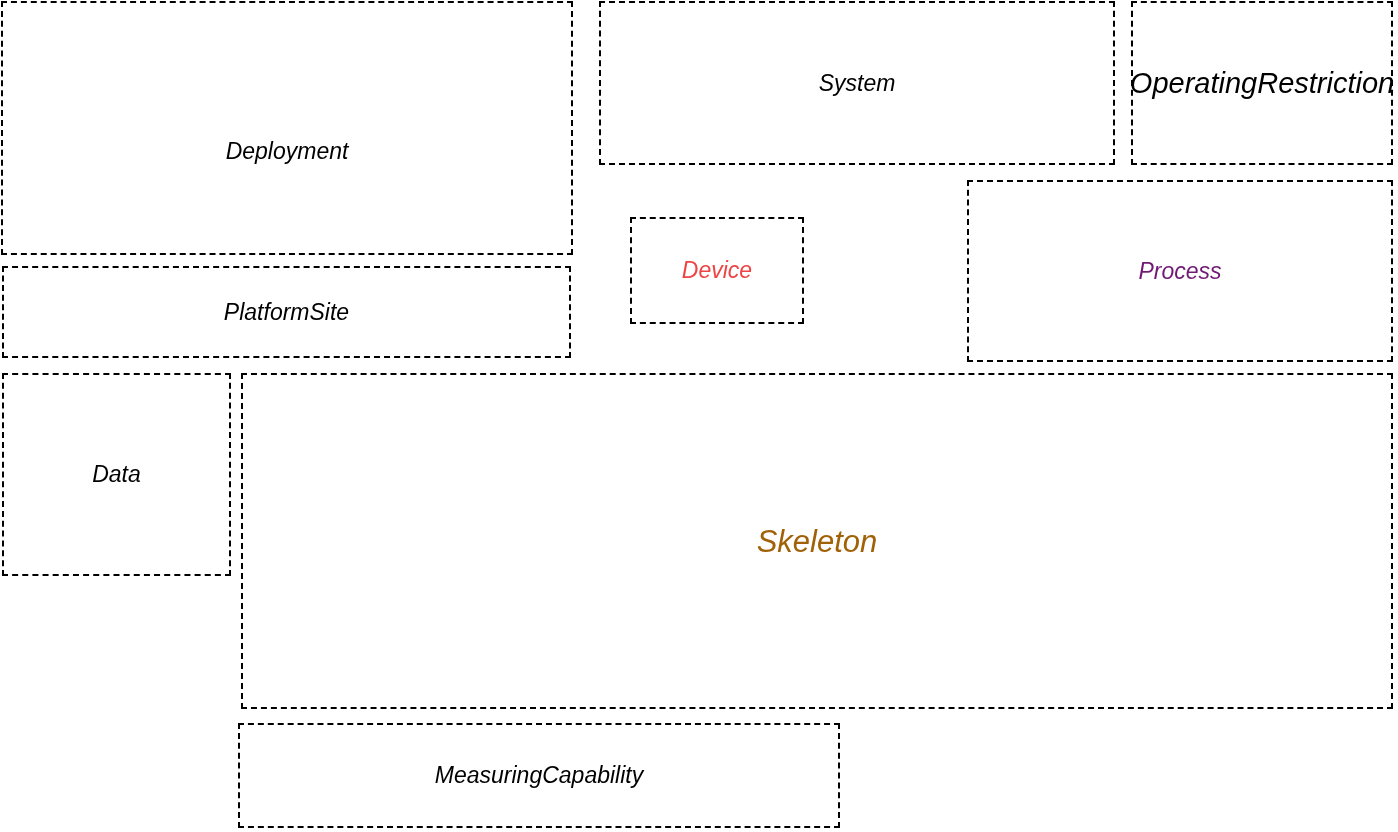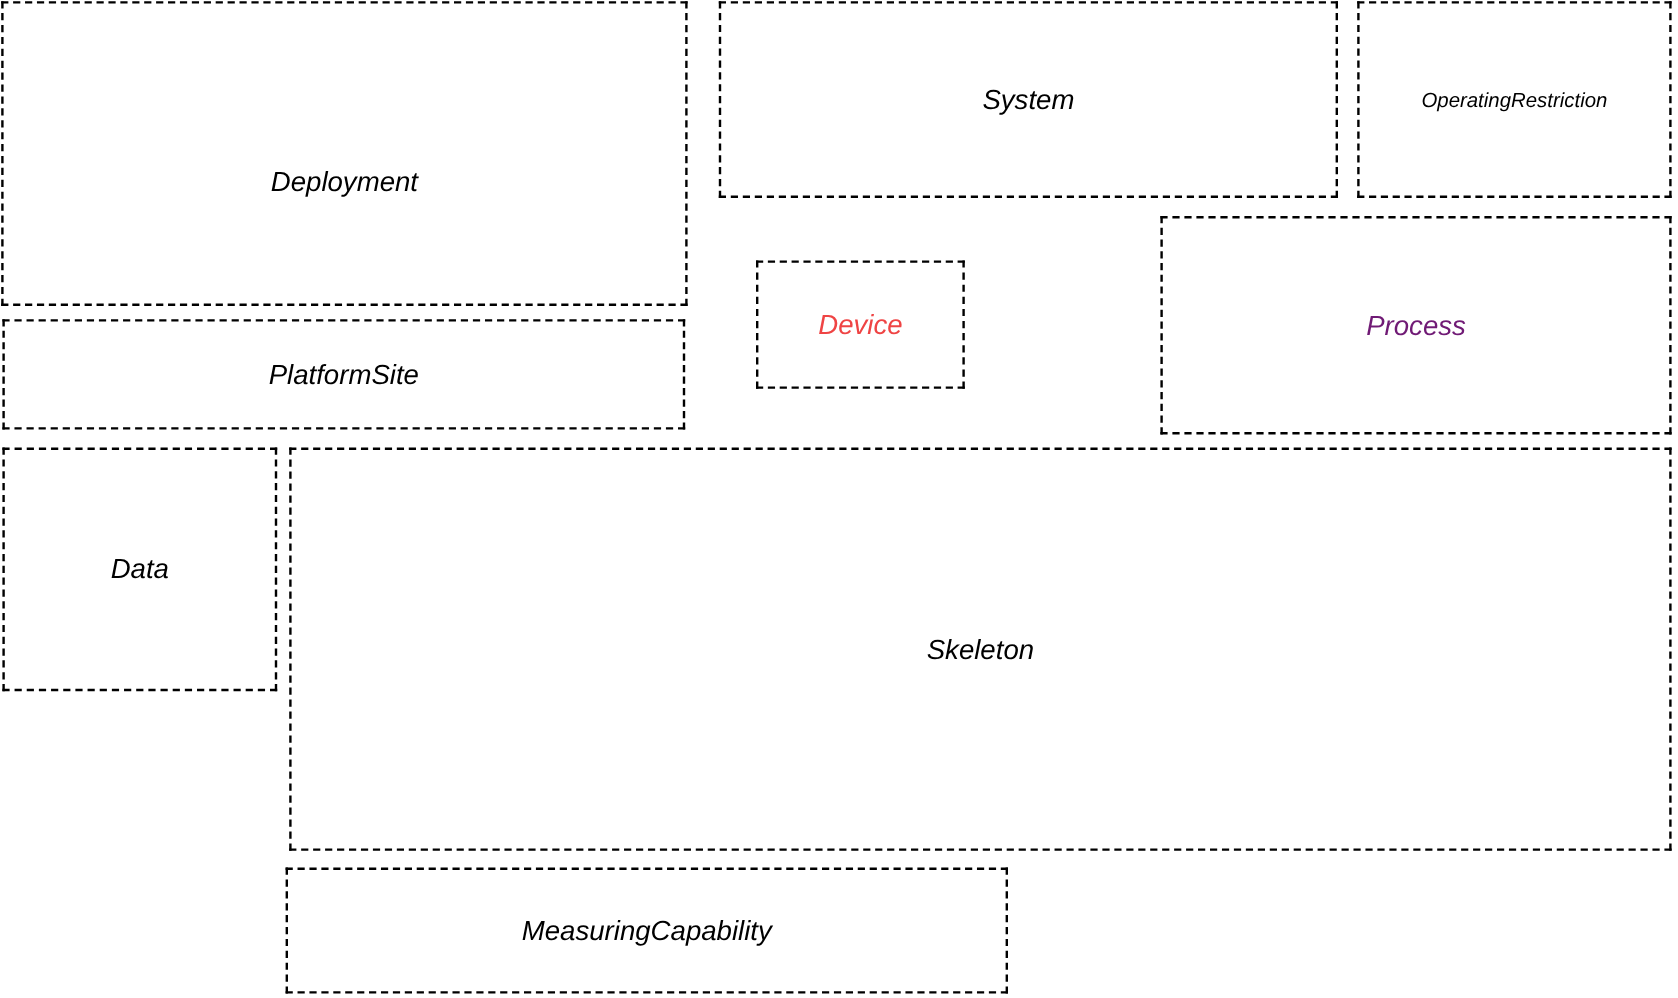--- a/index.html
+++ b/index.html
@@ -47,41 +47,41 @@
 
   <div class="block" style="left: 1px; top: 1px; width: 572px; height: 254px; border: 2px dashed rgb(0, 0, 0);">
     <span class="block-label" style="position: relative; top: -1px; font-size: 23px; font-style: italic; color: rgb(0, 0, 0); margin-top: 48px;">Deployment</span>
   </div>
 
   <div class="block" style="left: 599px; top: 1px; width: 516px; height: 164px; border: 2px dashed rgb(0, 0, 0);">
     <span class="block-label" style="font-size: 23px; font-style: italic; color: rgb(0, 0, 0);">System</span>
   </div>
 
   <div class="block" style="left: 1131px; top: 1px; width: 262px; height: 164px; border: 2px dashed rgb(0, 0, 0);">
-    <span class="block-label" style="font-size: 17px; font-style: italic; color: rgb(0, 0, 0);">OperatingRestriction</span>
+    <span class="block-label" style="font-size: 29px; font-style: italic; color: rgb(0, 0, 0);">OperatingRestriction</span>
   </div>
 
   <div class="block" style="left: 2px; top: 266px; width: 569px; height: 92px; border: 2px dashed rgb(0, 0, 0);">
     <span class="block-label" style="font-size: 23px; font-style: italic; color: rgb(0, 0, 0);">PlatformSite</span>
   </div>
 
   <div class="block" style="left: 630px; top: 217px; width: 174px; height: 107px; border: 2px dashed rgb(0, 0, 0);">
     <span class="block-label" style="font-size: 23px; font-style: italic; color: #ef4444;">Device</span>
   </div>
 
   <div class="block" style="left: 967px; top: 180px; width: 426px; height: 182px; border: 2px dashed rgb(0, 0, 0);">
     <span class="block-label" style="font-size: 23px; font-style: italic; color: #701a75;">Process</span>
   </div>
 
   <div class="block" style="left: 2px; top: 373px; width: 229px; height: 203px; border: 2px dashed rgb(0, 0, 0);">
     <span class="block-label" style="font-size: 23px; font-style: italic; color: rgb(0, 0, 0);">Data</span>
   </div>
 
   <div class="block" style="left: 241px; top: 373px; width: 1152px; height: 336px; border: 2px dashed rgb(0, 0, 0);">
-    <span class="block-label" style="font-size: 23px; font-style: italic; color: #000000;">Skeleton</span>
+    <span class="block-label" style="font-size: 31px; font-style: italic; color: #a16207;">Skeleton</span>
   </div>
 
   <div class="block" style="left: 238px; top: 723px; width: 602px; height: 105px; border: 2px dashed rgb(0, 0, 0);">
     <span class="block-label" style="font-size: 23px; font-style: italic; color: rgb(0, 0, 0);">MeasuringCapability</span>
   </div>
 
 
 </div>
 
 </body></html>

